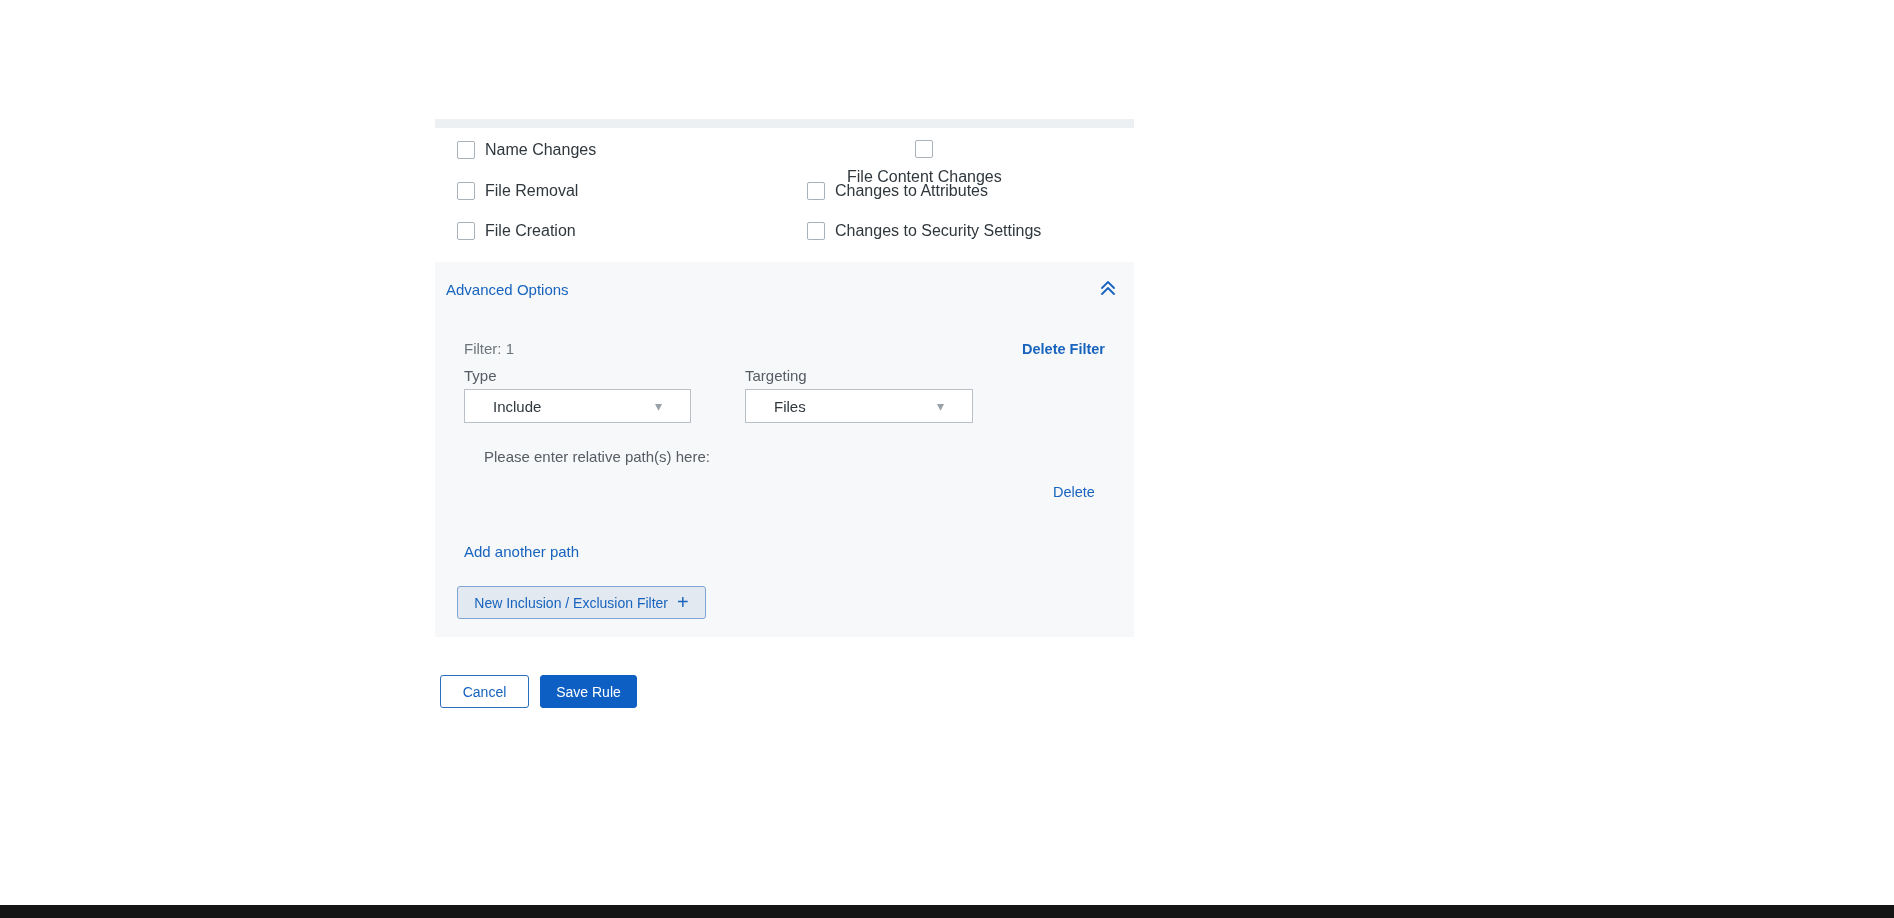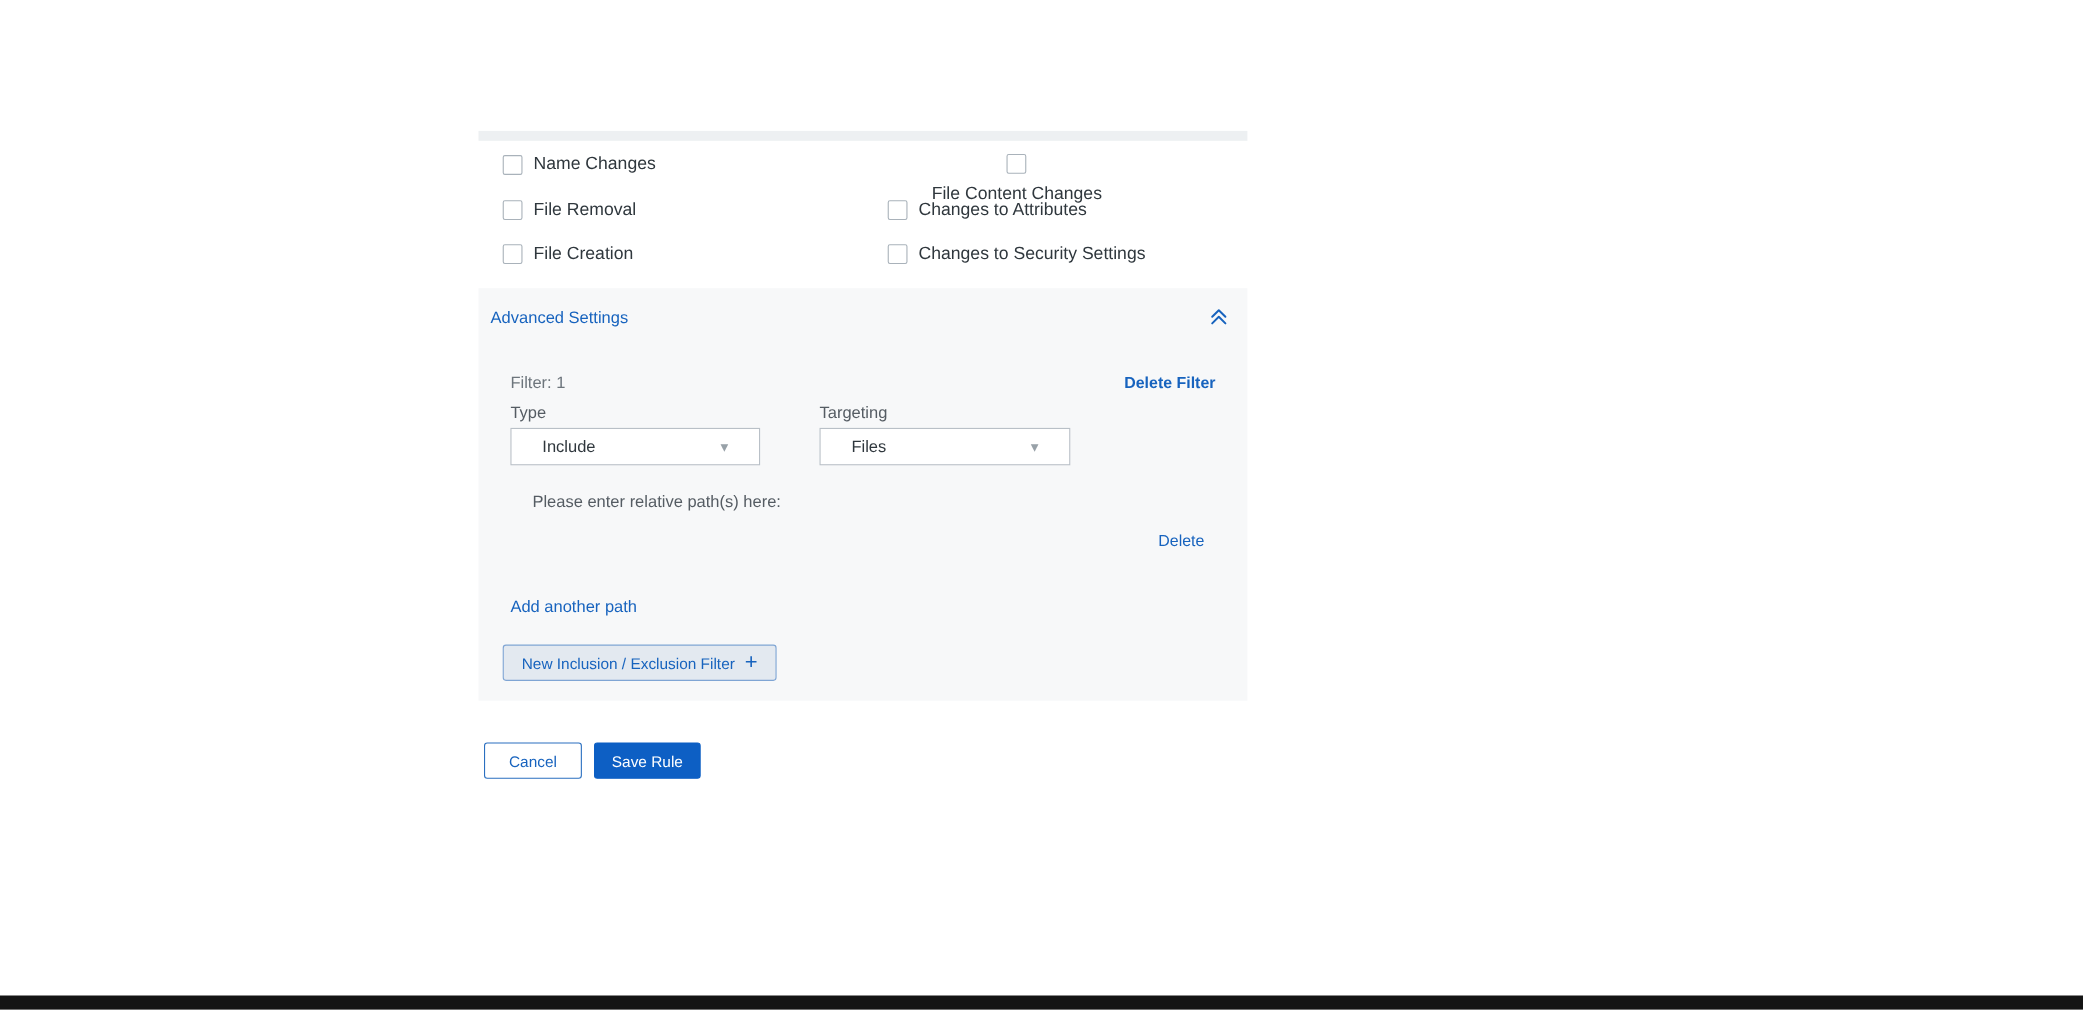--- a/index.html
+++ b/index.html
@@ -86,21 +86,21 @@
   <div class="cbrow" style="left:790px; top:181px;">
     <span class="cbbox"></span>
     <span class="cblabel">Changes to Attributes</span>
   </div>
   <div class="cbrow" style="left:790px; top:221px;">
     <span class="cbbox"></span>
     <span class="cblabel">Changes to Security Settings</span>
   </div>
 
   <div class="adv-panel">
-    <div class="adv-title">Advanced Settings</div>
+    <div class="adv-title">Advanced Options</div>
     <svg class="collapse-icon" viewBox="0 0 20 20">
       <path d="M4 10 L10 4 L16 10" stroke="#1763be" stroke-width="1.8" fill="none" stroke-linecap="round" stroke-linejoin="round"></path>
       <path d="M4 16 L10 10 L16 16" stroke="#1763be" stroke-width="1.8" fill="none" stroke-linecap="round" stroke-linejoin="round"></path>
     </svg>
 
     <div class="filter-label">Filter: 1</div>
     <a class="link delete-filter">Delete Filter</a>
 
     <div class="field-label type-label">Type</div>
     <div class="dropdown dd-type">

